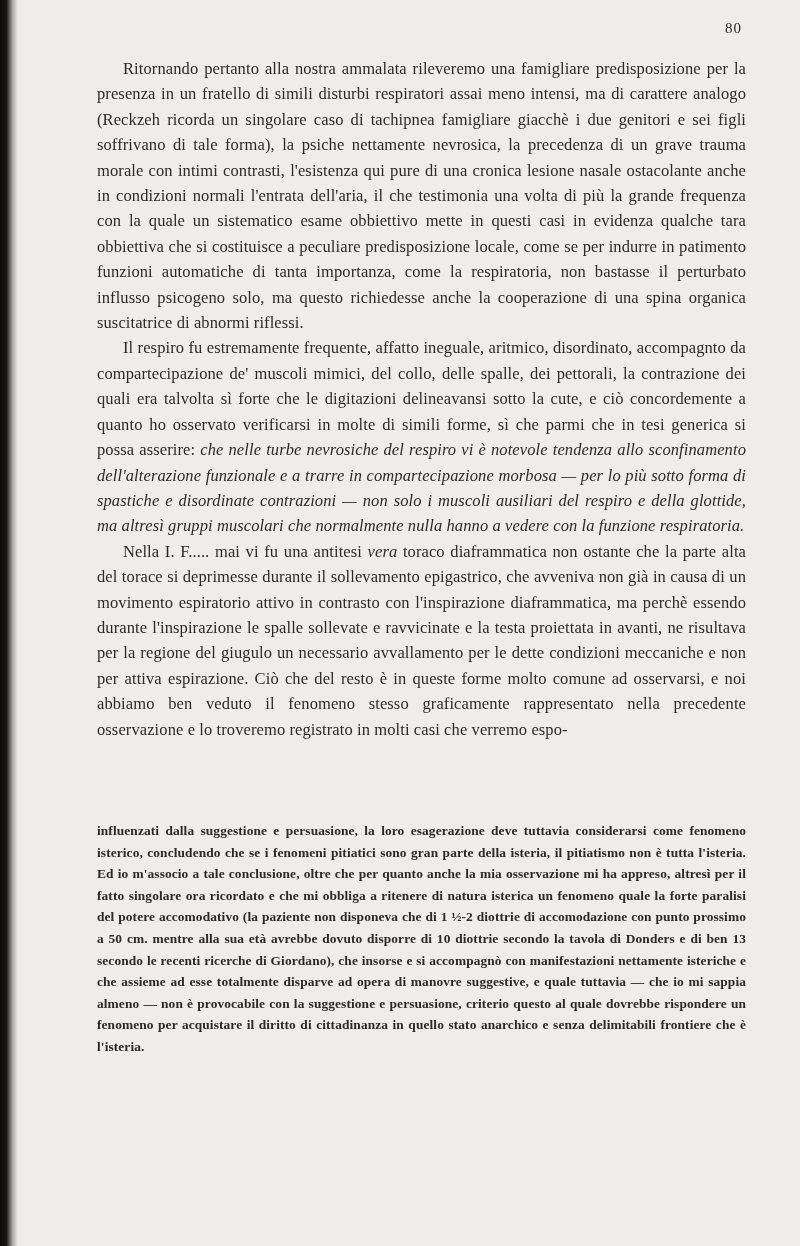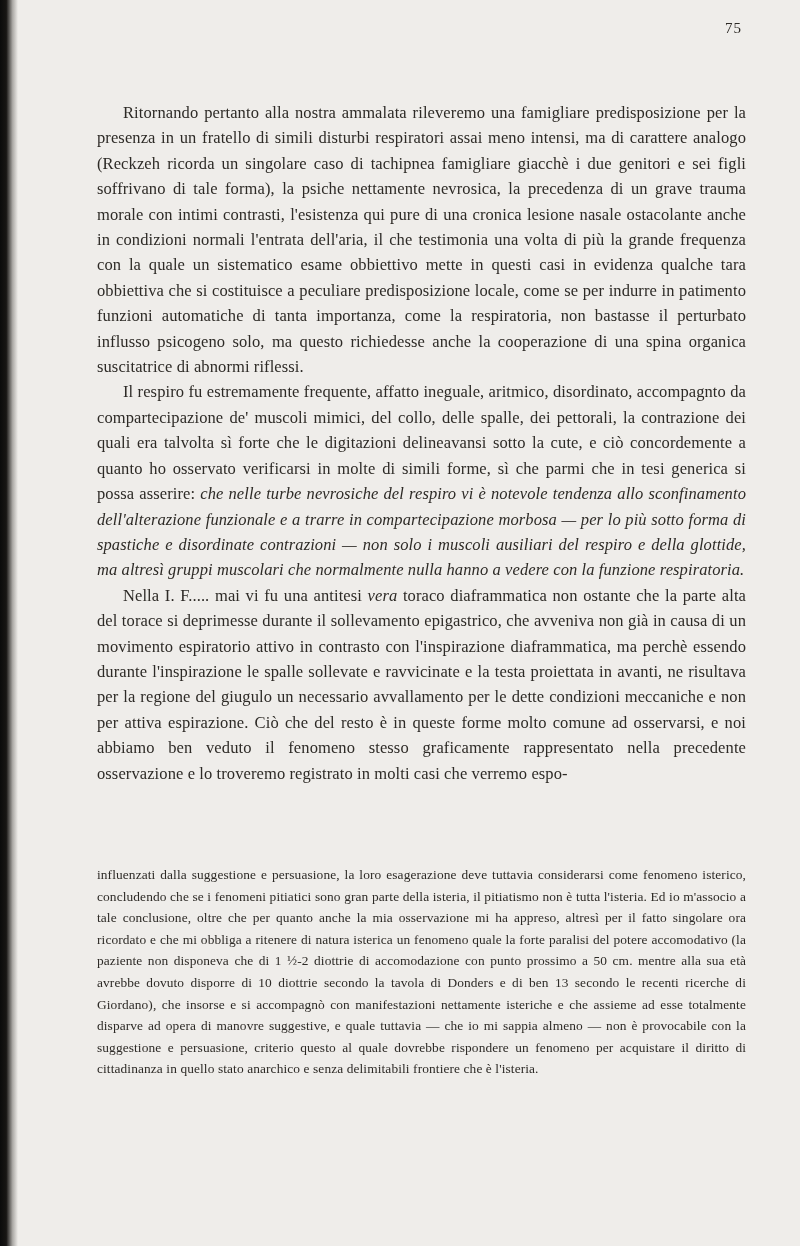--- a/index.html
+++ b/index.html
@@ -33,41 +33,41 @@
   }
   .content{
     position:absolute;left:97px;right:54px;top:56px;
     text-align:justify;
     hyphens:auto;-webkit-hyphens:auto;
   }
   .body-text{
     font-size:16.5px;
     line-height:25.4px;
     letter-spacing:0.1px;
-    margin-top:44px;
   }
   .body-text p{
     margin:0;
     text-indent:26px;
   }
   .italic{font-style:italic;font-family:Liberation Serif, serif;}
   .footnote{
     margin-top:78px;
     font-size:13.4px;
     line-height:21.6px;
     letter-spacing:0.1px;
+    font-weight:bold;
   }
   .footnote p{margin:0;text-indent:0;}
 </style>
 </head>
 <body>
 
 <div class="page">
 
-  <div class="page-number">75</div>
+  <div class="page-number">80</div>
 
   <div class="content">
 
     <div class="body-text">
 
       <p><span>Ritornando pertanto alla nostra ammalata rileveremo una famigliare predisposizione per la presenza in un fratello di simili disturbi respiratori assai meno intensi, ma di carattere analogo (Reckzeh ricorda un singolare caso di tachipnea famigliare giacchè i due genitori e sei figli soffrivano di tale forma), la psiche nettamente nevrosica, la precedenza di un grave trauma morale con intimi contrasti, l'esistenza qui pure di una cronica lesione nasale ostacolante anche in condizioni normali l'entrata dell'aria, il che testimonia una volta di più la grande frequenza con la quale un sistematico esame obbiettivo mette in questi casi in evidenza qualche tara obbiettiva che si costituisce a peculiare predisposizione locale, come se per indurre in patimento funzioni automatiche di tanta importanza, come la respiratoria, non bastasse il perturbato influsso psicogeno solo, ma questo richiedesse anche la cooperazione di una spina organica suscitatrice di abnormi riflessi.</span></p>
 
       <p><span>Il respiro fu estremamente frequente, affatto ineguale, aritmico, disordinato, accompagnto da compartecipazione de' muscoli mimici, del collo, delle spalle, dei pettorali, la contrazione dei quali era talvolta sì forte che le digitazioni delineavansi sotto la cute, e ciò concordemente a quanto ho osservato verificarsi in molte di simili forme, sì che parmi che in tesi generica si possa asserire: </span><span class="italic">che nelle turbe nevrosiche del respiro vi è notevole tendenza allo sconfinamento dell'alterazione funzionale e a trarre in compartecipazione morbosa — per lo più sotto forma di spastiche e disordinate contrazioni — non solo i muscoli ausiliari del respiro e della glottide, ma altresì gruppi muscolari che normalmente nulla hanno a vedere con la funzione respiratoria.</span></p>
 
       <p><span>Nella I. F..... mai vi fu una antitesi </span><span class="italic">vera</span><span> toraco diaframmatica non ostante che la parte alta del torace si deprimesse durante il sollevamento epigastrico, che avveniva non già in causa di un movimento espiratorio attivo in contrasto con l'inspirazione diaframmatica, ma perchè essendo durante l'inspirazione le spalle sollevate e ravvicinate e la testa proiettata in avanti, ne risultava per la regione del giugulo un necessario avvallamento per le dette condizioni meccaniche e non per attiva espirazione. Ciò che del resto è in queste forme molto comune ad osservarsi, e noi abbiamo ben veduto il fenomeno stesso graficamente rappresentato nella precedente osservazione e lo troveremo registrato in molti casi che verremo espo-</span></p>

